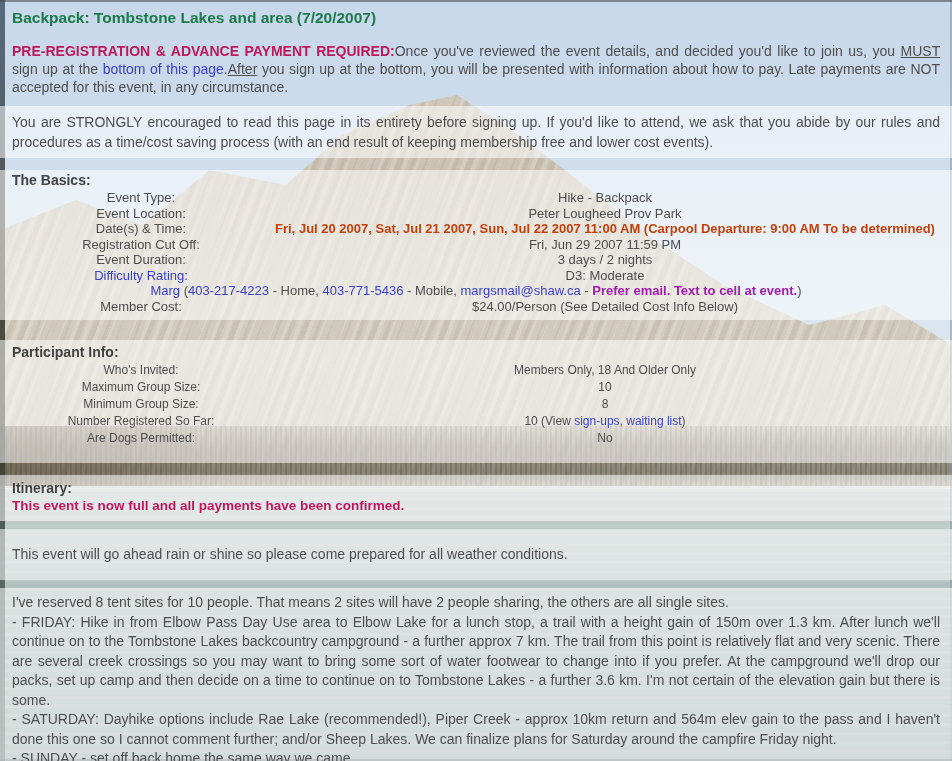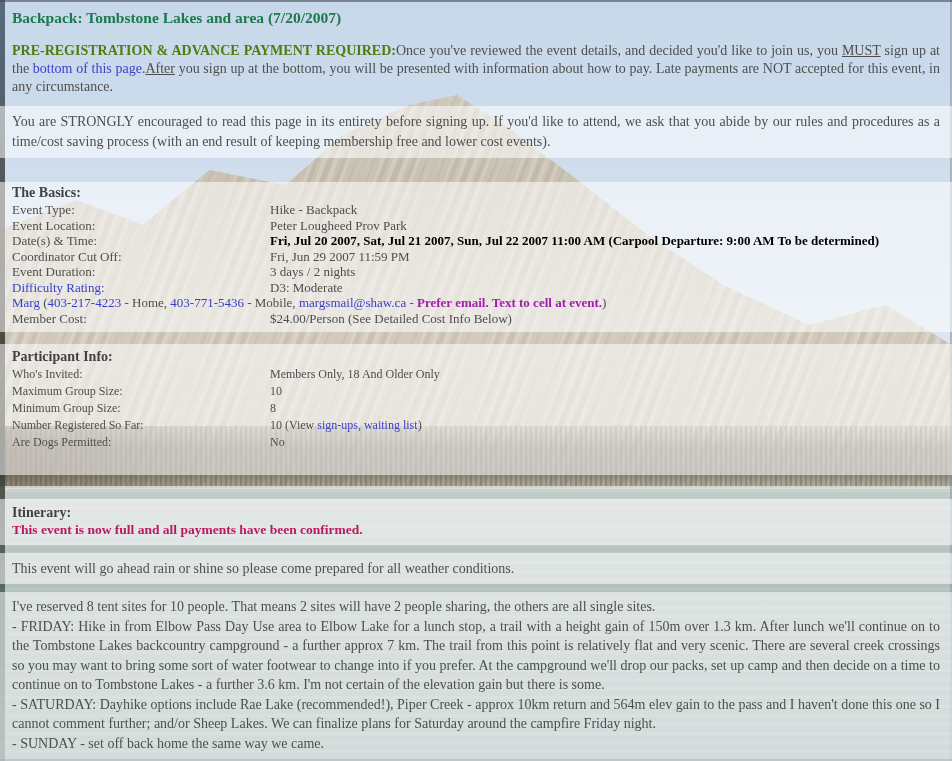--- a/index.html
+++ b/index.html
@@ -1,18 +1,18 @@
 <!DOCTYPE html>
 <html><head>
 <meta charset="utf-8">
 <style>
   html,body{margin:0;padding:0;}
   .page{
     position:relative;width:952px;height:761px;overflow:hidden;
-    font-family:Liberation Serif, serif;
+    font-family:Liberation Sans, sans-serif;
     background:#cddcec;
   }
   
   .bg-sky{position:absolute;inset:0;
     background:linear-gradient(180deg,#c7d8ea 0%,#cfdded 22%,#dbe6f0 45%,#e6edf3 62%,#e9eef2 100%);}
   .bg-mountain{position:absolute;left:0;top:0;width:100%;height:500px;
     background:
       repeating-linear-gradient(112deg,rgba(125,114,98,.10) 0 5px,rgba(255,255,255,0) 5px 13px),
       repeating-linear-gradient(-70deg,rgba(255,255,255,.16) 0 4px,rgba(0,0,0,0) 4px 11px),
       linear-gradient(180deg,#d6cfc2 0%,#c9c1b2 35%,#d2cbbd 65%,#c9c3b4 100%);
@@ -33,36 +33,36 @@
   .edge-top{position:absolute;left:0;top:0;width:100%;height:2px;background:#39424a;opacity:.55;}
   .edge-bottom{position:absolute;left:0;bottom:0;width:100%;height:2px;background:#39424a;opacity:.45;}
 
   
   .content{position:absolute;inset:0;color:#4e4e4e;font-size:14px;}
   .strip{background:rgba(255,255,255,.55);}
   .justify{text-align:justify;}
   .page-title{margin:8px 12px 0;font-size:15.5px;font-weight:bold;color:#1b7a4b;line-height:19px;}
   .p-intro{margin:14px 0 0;padding:1px 12px;line-height:18px;}
   .p-strongly{margin:9px 0 0;padding:6px 12px;line-height:20px;}
-  .warn{font-weight:bold;color:#4d7c0f;}
+  .warn{font-weight:bold;color:#be185d;}
   .u{text-decoration:underline;}
   .link{color:#3a41c9;text-decoration:none;cursor:pointer;}
-  .sec{margin-top:24px;padding:2px 12px 6px;}
+  .sec{margin-top:12px;padding:2px 12px 6px;}
   .sec-head{font-weight:bold;color:#424242;font-size:14px;line-height:17px;margin-bottom:1px;}
-  .row{display:flex;line-height:15.5px;font-size:13px;}
+  .row{display:flex;line-height:15.5px;font-size:13px;text-align:center;}
   .row .lbl{width:258px;flex:none;}
   .row .val{flex:1;}
   .bold{font-weight:bold;}
-  .dark{color:#000000;}
-  .sec-participant{margin-top:12px;padding:4px 12px 24px;}
+  .dark{color:#c2410c;}
+  .sec-participant{margin-top:20px;padding:4px 12px 16px;}
   .sec-participant .row{line-height:17px;font-size:12px;}
   .sec-itinerary{padding:5px 12px 7px;}
   .full-notice{color:#be185d;font-weight:bold;font-size:13.5px;line-height:16px;}
   .prefer{color:#a21caf;font-weight:bold;}
-  .p-body{margin:8px 0 0;padding:6px 12px;line-height:19px;}
+  .p-body{margin:8px 0 0;padding:16px 12px;line-height:19px;}
   .p-main{margin:8px 0 0;padding:5px 12px 21px;line-height:19.5px;}
   .p-meeting{margin:12px 0 0;padding:6px 12px;line-height:19px;}
 </style>
 </head>
 <body>
 
 <div class="page">
 
   <div class="bg-sky"></div>
   <div class="bg-mountain"></div>
@@ -90,21 +90,21 @@
       </div>
       <div class="row">
         <span class="lbl">Event Location:</span>
         <span class="val">Peter Lougheed Prov Park</span>
       </div>
       <div class="row">
         <span class="lbl">Date(s) &amp; Time:</span>
         <span class="val bold dark">Fri, Jul 20 2007, Sat, Jul 21 2007, Sun, Jul 22 2007  11:00 AM  (Carpool Departure: 9:00 AM To be determined)</span>
       </div>
       <div class="row">
-        <span class="lbl">Coordinator Cut Off:</span>
+        <span class="lbl">Registration Cut Off:</span>
         <span class="val">Fri, Jun 29 2007 11:59 PM</span>
       </div>
       <div class="row">
         <span class="lbl">Event Duration:</span>
         <span class="val">3 days / 2 nights</span>
       </div>
       <div class="row">
         <a class="lbl link">Difficulty Rating:</a>
         <span class="val">D3: Moderate</span>
       </div>

